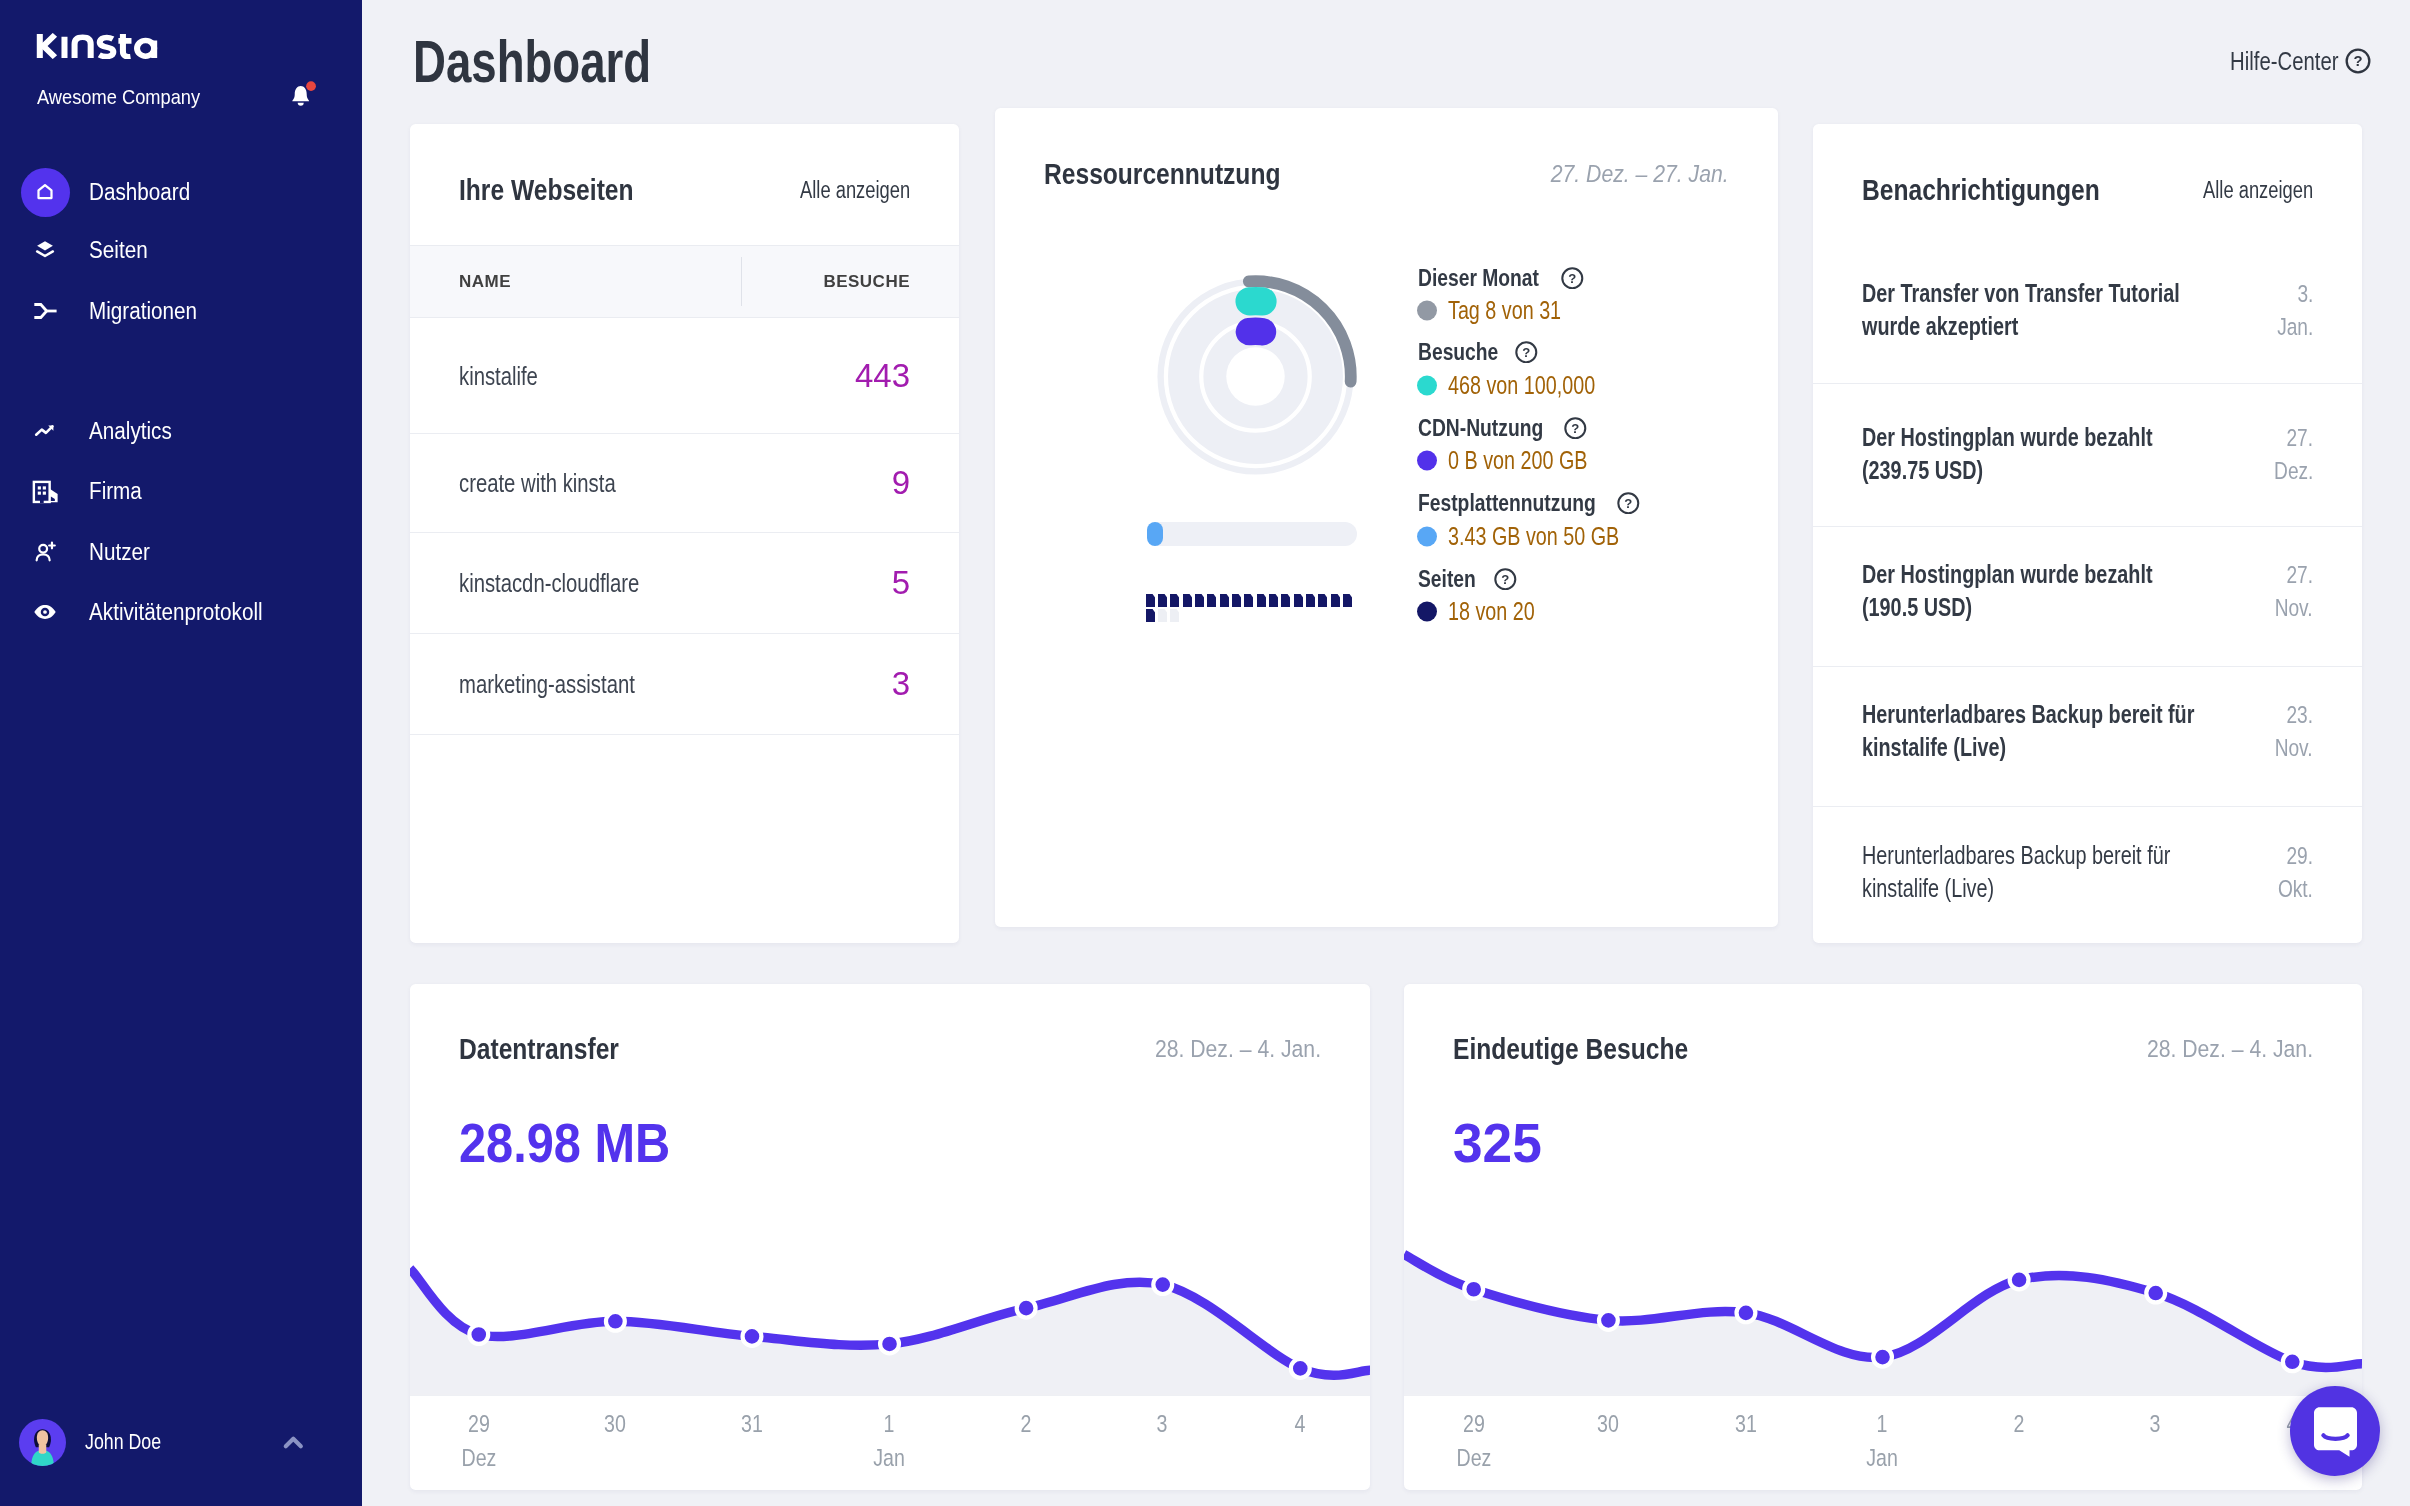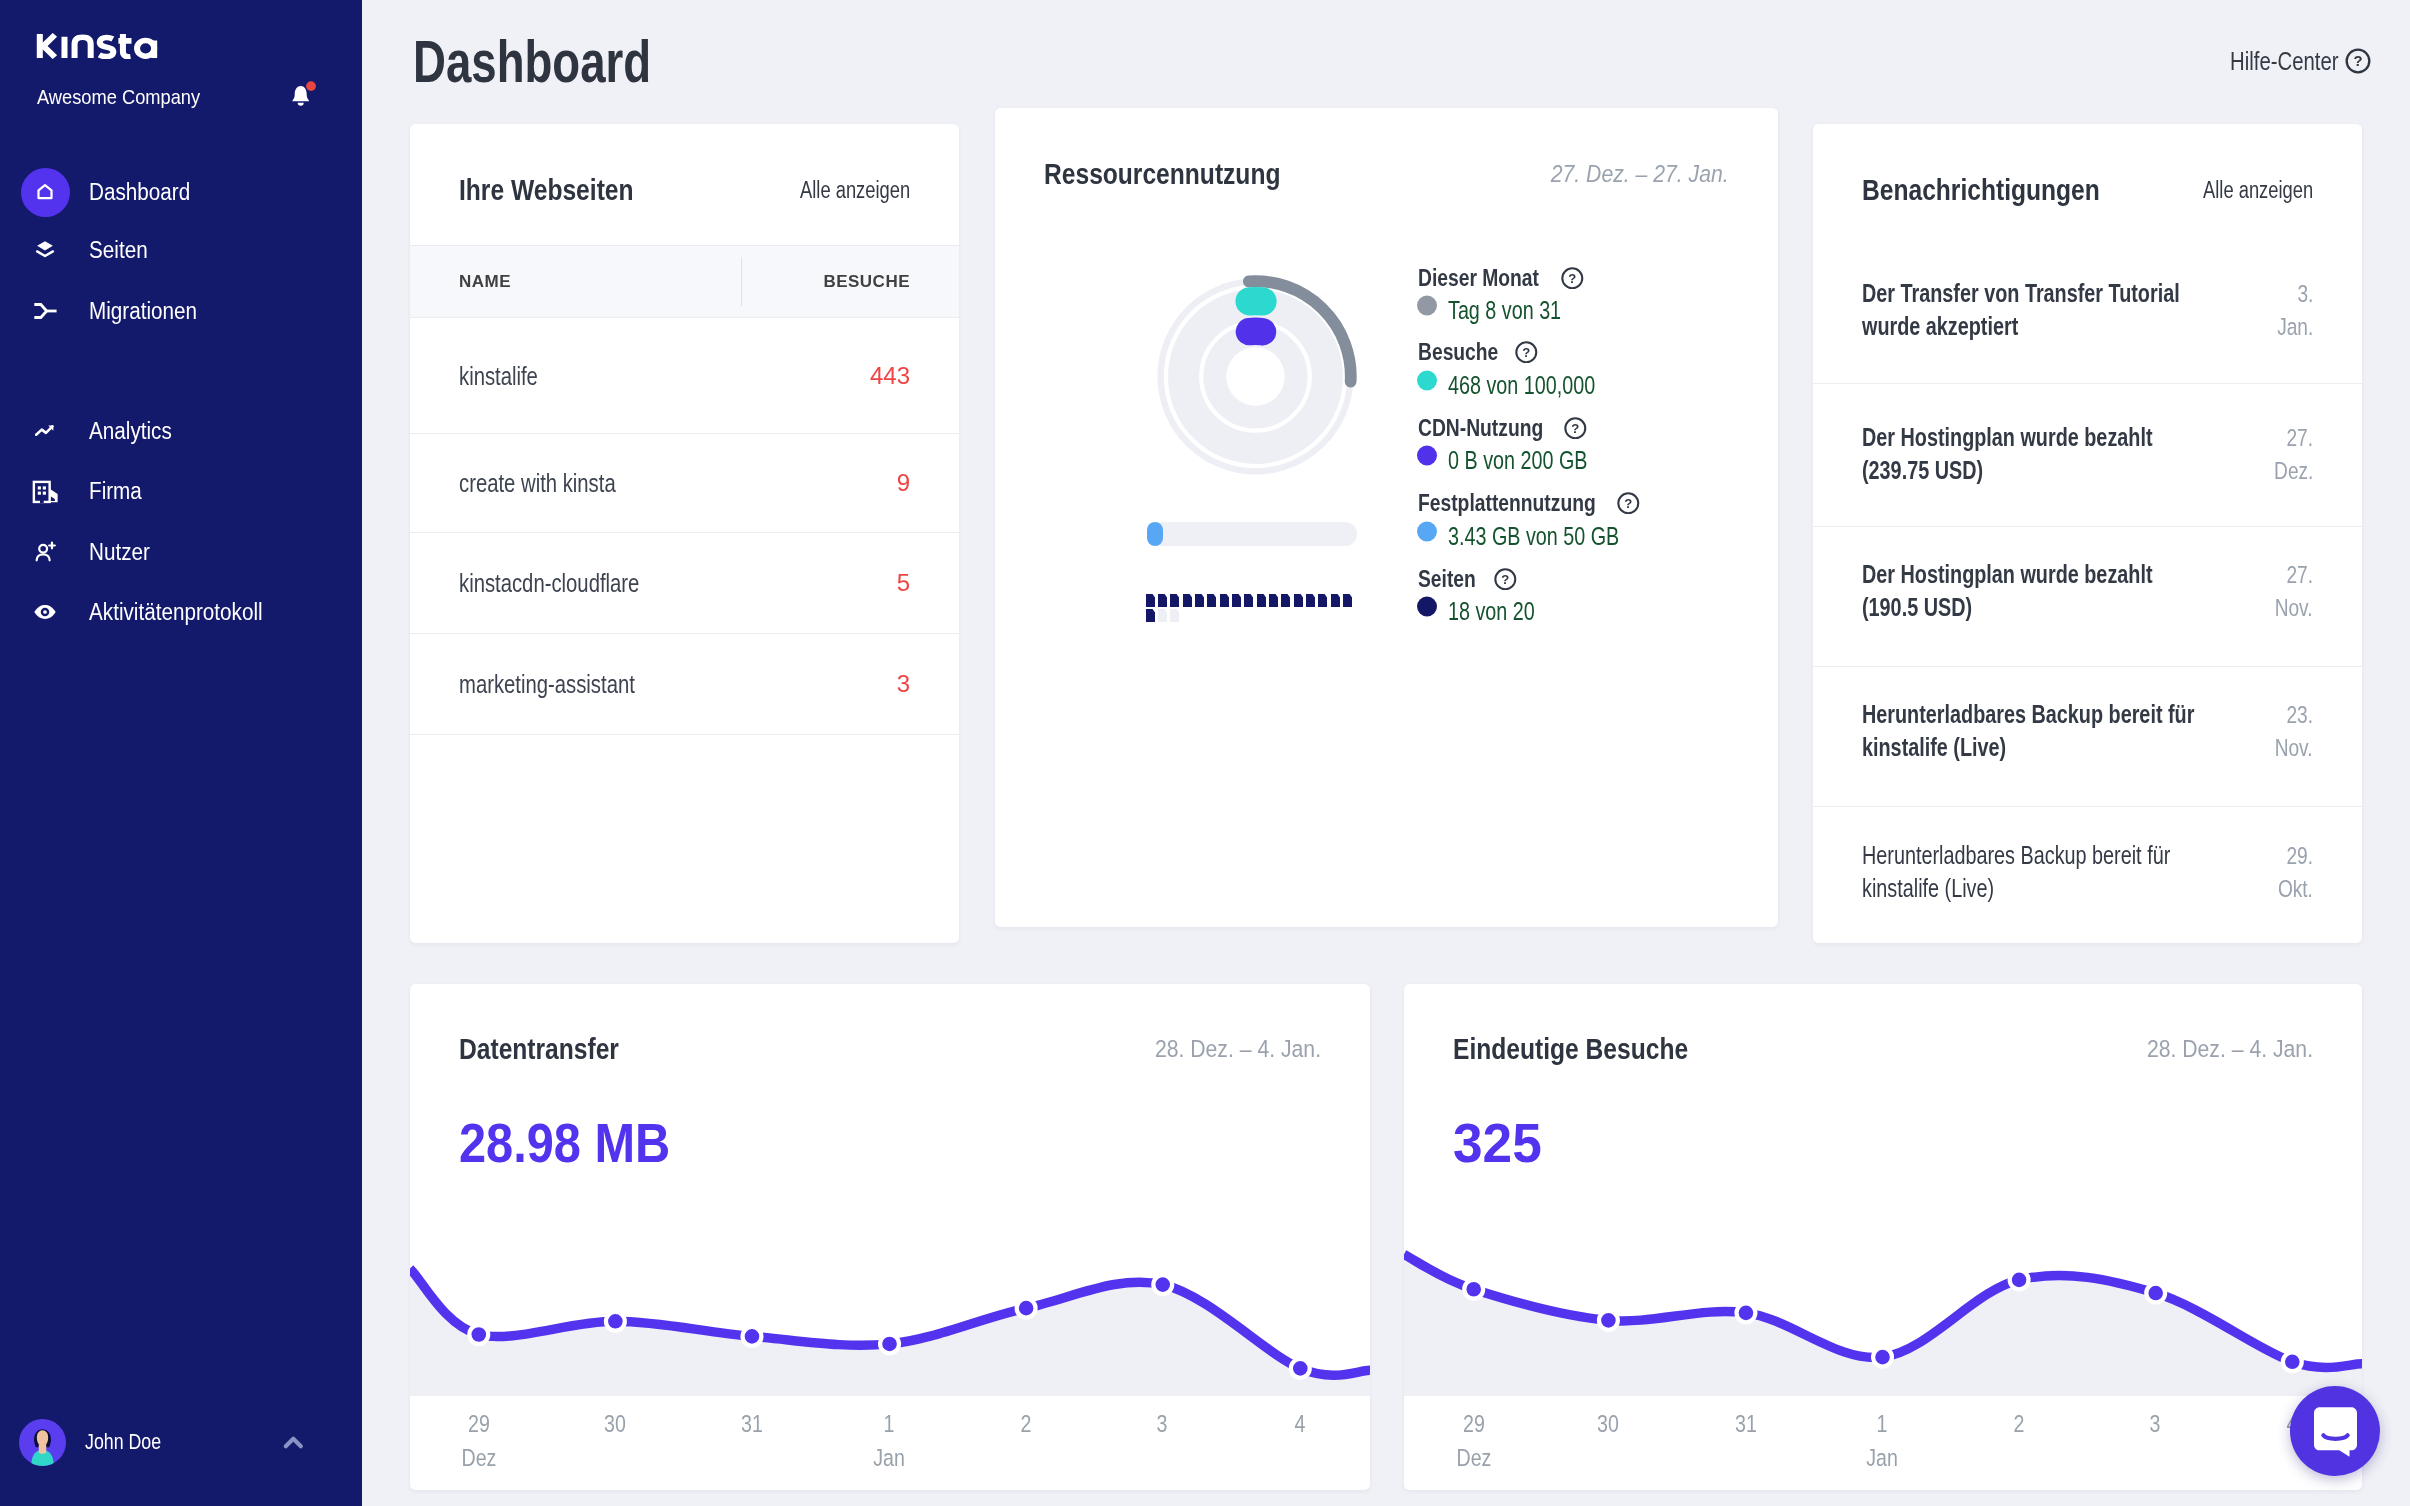--- a/index.html
+++ b/index.html
@@ -33,27 +33,27 @@
 .cardtitle .n { transform:scaleX(0.82); }
 .graydate { position:absolute; right:49px; color:#9aa2ae; font-size:24.5px; }
 .graydate .nr { transform:scaleX(0.865); }
 .linkish { position:absolute; right:49px; color:#333a45; font-size:23.5px; }
 
 
 #thead1 { position:absolute; left:0; top:121px; width:549px; height:73px; background:#f7f8fb; border-top:0.9px solid #eaecf1; border-bottom:0.9px solid #eaecf1; }
 #thead1 .col { position:absolute; top:0; height:100%; display:flex; align-items:center; font-size:17px; font-weight:bold; color:#404040; letter-spacing:0.5px; }
 .row1 { position:absolute; left:0; width:549px; border-bottom:0.9px solid #ebedf2; }
 .row1 .nm { position:absolute; left:49px; top:50%; transform:translateY(-50%); font-size:26px; color:#3d4450; }
-.row1 .val { position:absolute; right:49px; top:50%; transform:translateY(-50%); font-size:24px; color:#ef4444; }
+.row1 .val { position:absolute; right:49px; top:50%; transform:translateY(-50%); font-size:33px; color:#a21caf; }
 
 
 .leg-title { position:absolute; left:423px; font-size:23.5px; font-weight:bold; color:#323944; white-space:nowrap; transform:translateY(-50%); height:28px; line-height:28px; }
 .leg-title .n { transform:scaleX(0.82); }
 .leg-title .qm { position:absolute; top:2.8px; }
-.leg-val { position:absolute; left:422px; font-size:25px; color:#14532d; white-space:nowrap; display:flex; transform:translateY(-50%); }
+.leg-val { position:absolute; left:422px; font-size:25px; color:#a16207; white-space:nowrap; display:flex; align-items:center; transform:translateY(-50%); }
 .leg-val .n { transform:scaleX(0.79); }
 .dot { display:inline-block; width:20px; height:20px; border-radius:50%; margin-right:11.3px; flex:0 0 auto; }
 .qm { margin-left:9.4px; flex:0 0 auto; }
 .pg { position:absolute; width:9.4px; height:13px; background:#141766; clip-path:polygon(0 0, 70% 0, 100% 30%, 100% 100%, 0 100%); }
 .pg.lt { background:#edeff4; }
 
 
 .note { position:absolute; left:49px; right:49px; }
 .note .nt { position:absolute; left:0; top:0; width:405px; font-size:25.4px; line-height:33px; color:#333a45; }
 .note .nd { position:absolute; right:0; top:0; text-align:right; font-size:24.5px; line-height:33px; color:#9aa2ae; }

